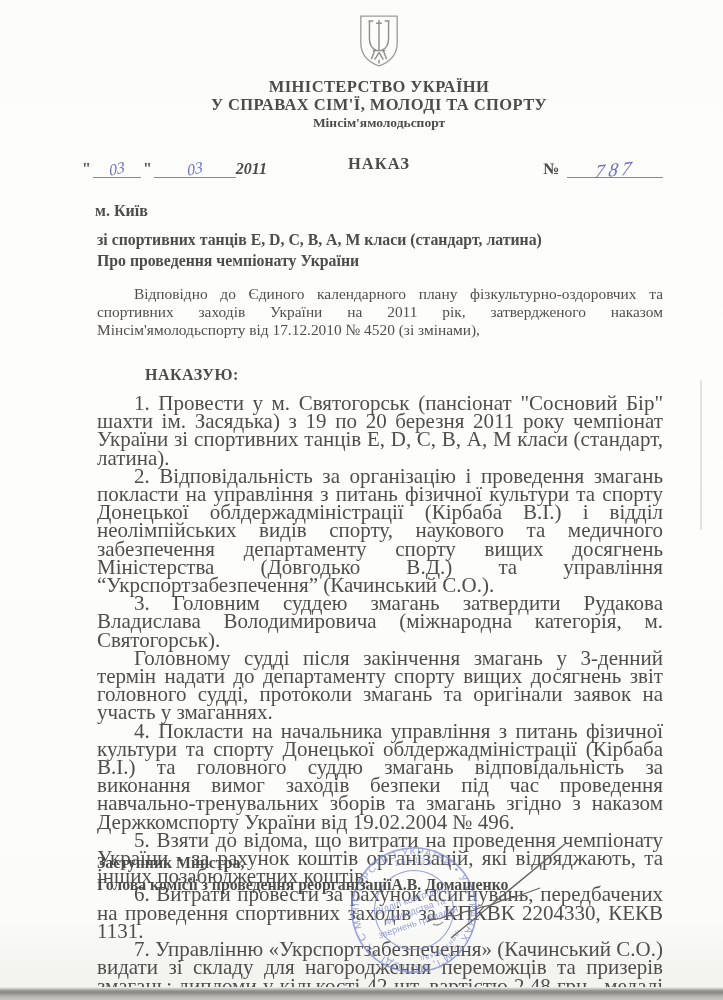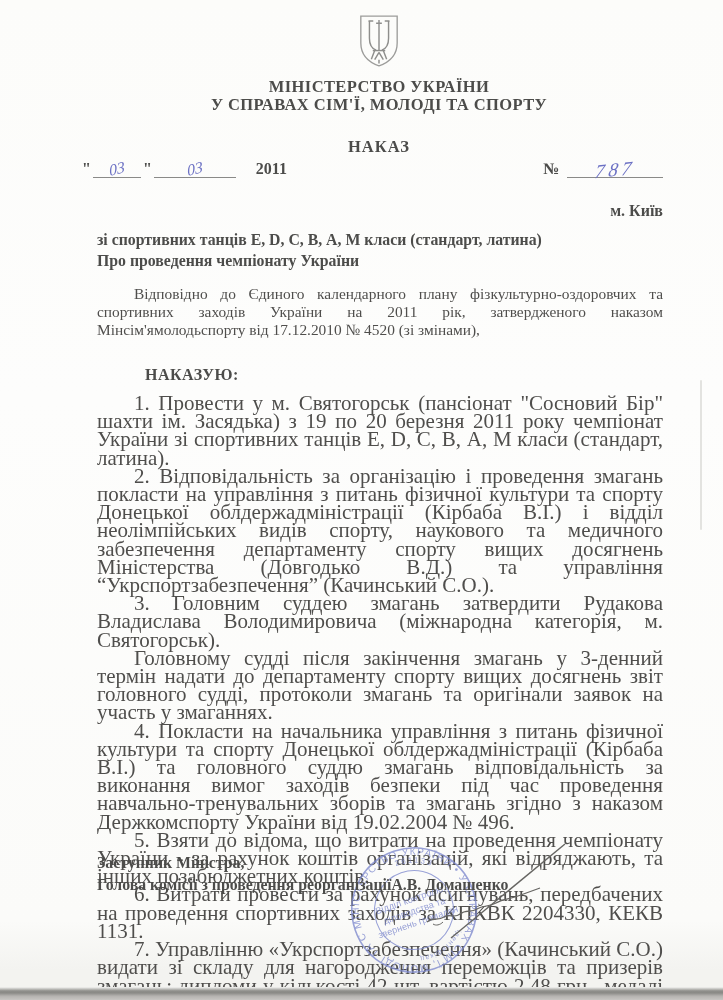--- a/index.html
+++ b/index.html
@@ -17,24 +17,24 @@
   .mshort { font-weight:bold; font-size:13.5px; line-height:17px; color:#4c4c4a; }
   .doctype { font-weight:bold; font-size:16.5px; margin-top:23px; letter-spacing:1px; color:#4c4c4a; }
   
   .daterow { position:absolute; top:158px; left:80px; width:583px; display:flex; justify-content:space-between; font-size:16px; font-weight:bold; color:#4c4c4a; }
   .dgrp { display:inline-flex; align-items:flex-end; }
   .q { margin:0 2px; }
   .blank { display:inline-block; border-bottom:1.2px solid #8a8a88; text-align:center; height:19px; }
   .w47 { width:48px; } .w80 { width:82px; } .w95 { width:96px; }
   .hand { display:inline-block; font-style:italic; font-weight:normal; color:#6c71c4; transform:rotate(-14deg) skewX(-8deg); font-size:16px; position:relative; top:2px; }
   .hand-num { font-size:19px; letter-spacing:4px; transform:rotate(-6deg) skewX(-14deg); top:1px; }
-  .yr { margin-left:20px; }
+  .yr { margin-left:0;font-style:italic; }
   .nolbl { margin-right:8px; }
   
-  .place { position:absolute; top:202px; left:95px; width:568px; text-align:right; font-weight:bold; font-size:16px; color:#4c4c4a; }
+  .place { position:absolute; top:202px; left:95px; width:568px; text-align:left; font-weight:bold; font-size:16px; color:#4c4c4a; }
   .subject { position:absolute; top:229px; left:97px; width:568px; font-weight:bold; font-size:15.8px; line-height:21px; color:#4c4c4a; }
   
   .intro { position:absolute; top:285px; left:97px; width:566px; font-size:15.4px; line-height:18.2px; text-align:justify; text-indent:37px; }
   .kw { position:absolute; top:366px; left:97px; font-weight:bold; font-size:16px; letter-spacing:.5px; color:#4c4c4a;margin-left:48px; }
   .items { position:absolute; top:394px; left:97px; width:566px; font-size:21px; line-height:18.2px; text-align:justify; }
   .items p { margin:0; text-indent:37px; }
   
   .sig { position:absolute; top:852px; left:97px; width:566px; font-weight:bold; font-size:15.8px; line-height:22px; color:#4c4c4a; }
   .sigrow { display:flex; justify-content:flex-start; }
   
@@ -59,20 +59,21 @@
         <path d="M13 7 V25 C13 32 16 36 20 37.5"></path>
         <path d="M33 7 V25 C33 32 30 36 26 37.5"></path>
         <path d="M23 6 V38"></path>
         <path d="M12 7 h5 M29 7 h5 M20 9.5 h6"></path>
         <path d="M16.5 38 h13"></path>
         <path d="M18.5 38 l-3.5 9 M27.5 38 l3.5 9 M23 40 l-4.5 7.5 M23 40 l4.5 7.5 M23 47.5 v4"></path>
       </g>
     </svg>
     <div class="m1">МІНІСТЕРСТВО УКРАЇНИ</div>
     <div class="m2">У СПРАВАХ СІМ'Ї, МОЛОДІ ТА СПОРТУ</div>
+    <div class="mshort">Мінсім'ямолодьспорт</div>
     <div class="doctype">НАКАЗ</div>
   </div>
 
   <div class="daterow">
     <span class="dgrp">
       <span class="q">"</span>
       <span class="blank w47"><span class="hand">03</span></span>
       <span class="q">"</span>
       <span class="blank w80"><span class="hand">03</span></span>
       <span class="yr">2011</span>

